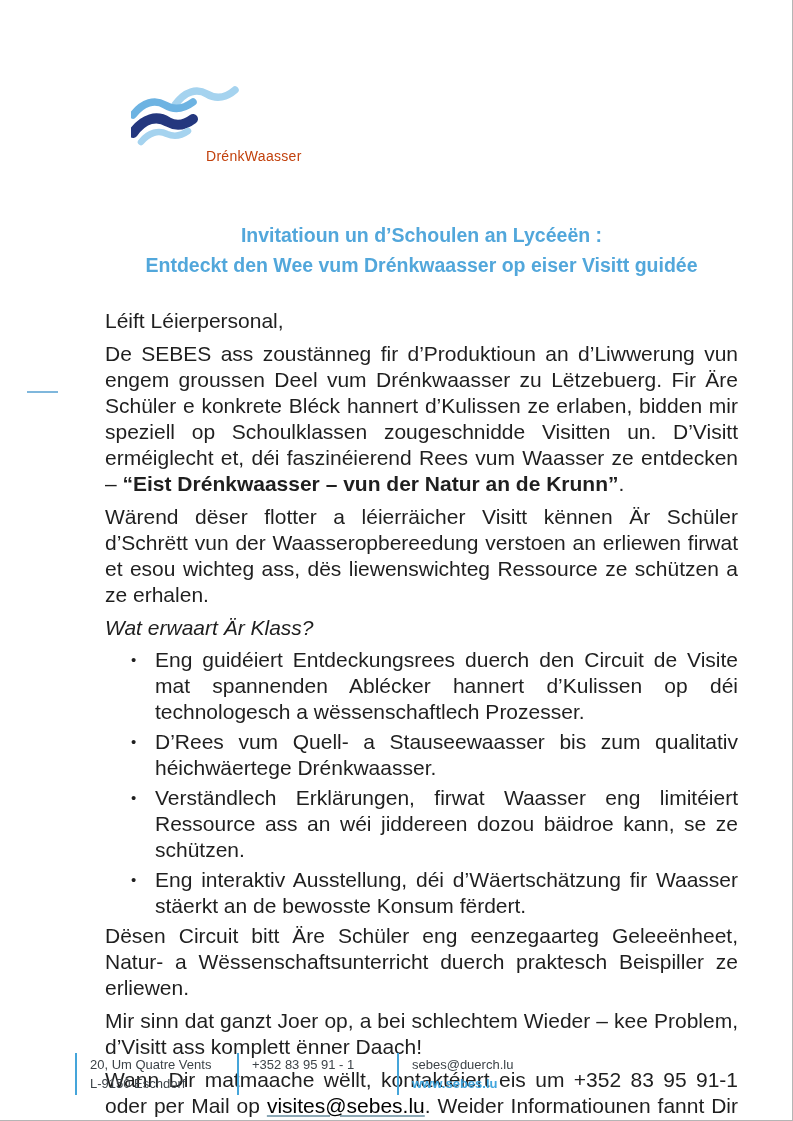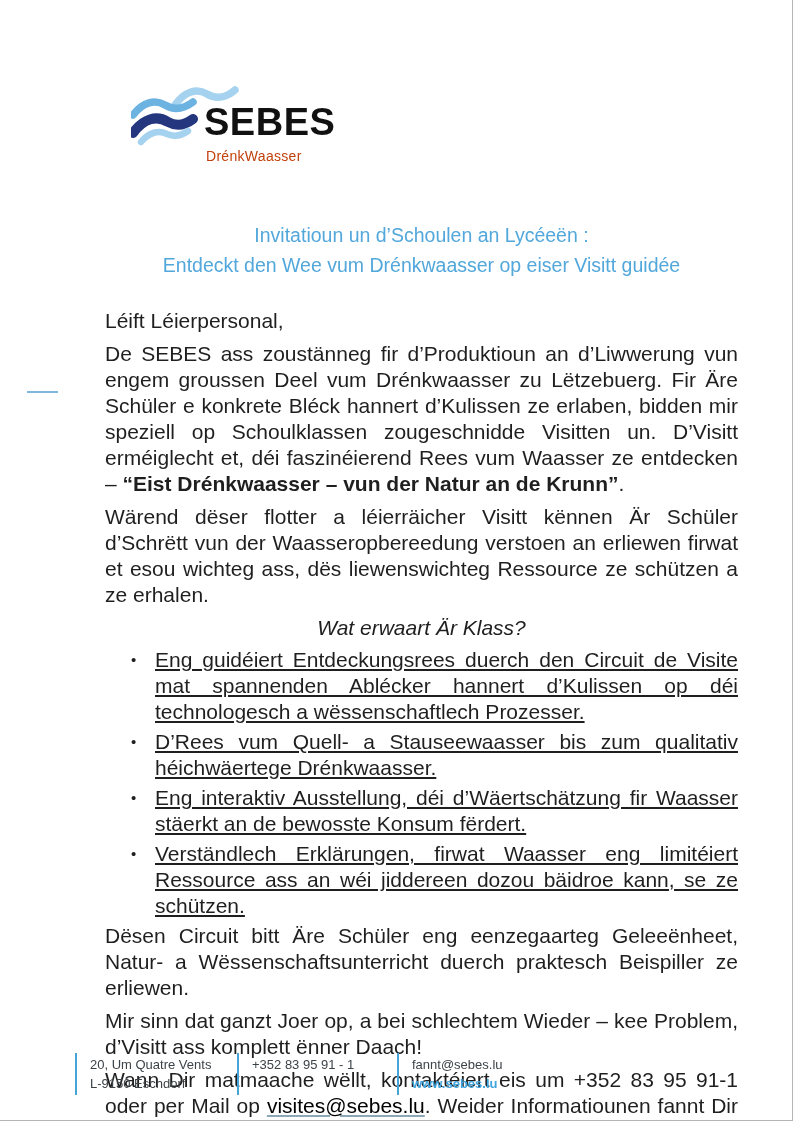--- a/index.html
+++ b/index.html
@@ -25,41 +25,41 @@
   }
   .logo-tagline {
     position: absolute; left: 75px; top: 64px;
     font-size: 14px; color: #c2410c; letter-spacing: 0.3px;
   }
 
   
   .doc-title {
     position: absolute; left: 105px; top: 220px; width: 633px;
     text-align: center; color: #52a7db;
-    font-size: 19.5px; font-weight: 400; line-height: 30px;
+    font-size: 19.5px; font-weight: 700; line-height: 30px;
   }
 
   
   .margin-dash {
     position: absolute; left: 27px; top: 391px;
     width: 31px; height: 2px; background: #7fb7dc;
   }
 
   
   .body-text {
     position: absolute; left: 105px; top: 308px; width: 633px;
     font-size: 21px; line-height: 26px; color: #1f1f1f;
     text-align: justify;
   }
   .body-text p { margin: 0 0 7px 0; }
   .salutation, .question, .closing { text-align: left; }
-  .question { font-style: italic; margin-bottom: 6px !important; text-align: center; }
+  .question { font-style: italic; margin-bottom: 6px !important; }
   .bold-run { font-weight: 700; }
   .bullet-list { list-style: none; margin: 0 0 4px 0; padding: 0; }
-  .bullet-list li { position: relative; padding-left: 50px; margin-bottom: 4px; text-decoration: underline; }
+  .bullet-list li { position: relative; padding-left: 50px; margin-bottom: 4px; }
   .bullet-list li::before {
     content: "\2022";
     position: absolute; left: 26px; top: 0;
     font-size: 15px; color: #1f1f1f;
   }
   .email-link {
     color: #000000; text-decoration: underline;
     text-decoration-color: #8ba8b6; cursor: pointer;
   }
   .website-link {
@@ -86,21 +86,20 @@
 
 <div class="page">
 
   <div class="logo">
     <svg width="112" height="64" viewBox="0 0 112 64" fill="none">
       <path d="M 44,21 C 54,7 66,4 76,10 C 86,16 96,13 104,6" stroke-width="7.5" stroke-linecap="round" fill="none" stroke="#a5d3ef"></path>
       <path d="M 2,31 C 12,18 24,15 34,21 C 44,27 54,24 62,18" stroke-width="7.5" stroke-linecap="round" fill="none" stroke="#6db3e2"></path>
       <path d="M 2,49 C 13,34 26,31 37,38 C 46,43 54,41 62,35" stroke-width="10" stroke-linecap="round" fill="none" stroke="#24377e"></path>
       <path d="M 10,58 C 18,48 28,46 36,50 C 43,53 50,52 57,47" stroke-width="6.5" stroke-linecap="round" fill="none" stroke="#a5d3ef"></path>
     </svg>
-    <div class="logo-brand">SEBES</div>
     <div class="logo-tagline">DrénkWaasser</div>
   </div>
 
   <div class="doc-title">
     <div>Invitatioun un d’Schoulen an Lycéeën :</div>
     <div>Entdeckt den Wee vum Drénkwaasser op eiser Visitt guidée</div>
   </div>
 
   <div class="margin-dash"></div>
 
@@ -110,40 +109,40 @@
 
     <p><span>De SEBES ass zoustänneg fir d’Produktioun an d’Liwwerung vun engem groussen Deel vum Drénkwaasser zu Lëtzebuerg. Fir Äre Schüler e konkrete Bléck hannert d’Kulissen ze erlaben, bidden mir speziell op Schoulklassen zougeschnidde Visitten un. D’Visitt erméiglecht et, déi faszinéierend Rees vum Waasser ze entdecken – </span><span class="bold-run">“Eist Drénkwaasser – vun der Natur an de Krunn”</span><span>.</span></p>
 
     <p>Wärend dëser flotter a léierräicher Visitt kënnen Är Schüler d’Schrëtt vun der Waasseropbereedung verstoen an erliewen firwat et esou wichteg ass, dës liewenswichteg Ressource ze schützen a ze erhalen.</p>
 
     <p class="question">Wat erwaart Är Klass?</p>
 
     <ul class="bullet-list">
       <li><span>Eng guidéiert Entdeckungsrees duerch den Circuit de Visite mat spannenden Ablécker hannert d’Kulissen op déi technologesch a wëssenschaftlech Prozesser.</span></li>
       <li><span>D’Rees vum Quell- a Stauseewaasser bis zum qualitativ héichwäertege Drénkwaasser.</span></li>
+      <li><span>Verständlech Erklärungen, firwat Waasser eng limitéiert Ressource ass an wéi jiddereen dozou bäidroe kann, se ze schützen.</span></li>
       <li><span>Eng interaktiv Ausstellung, déi d’Wäertschätzung fir Waasser stäerkt an de bewosste Konsum fërdert.</span></li>
-      <li><span>Verständlech Erklärungen, firwat Waasser eng limitéiert Ressource ass an wéi jiddereen dozou bäidroe kann, se ze schützen.</span></li>
     </ul>
 
     <p>Dësen Circuit bitt Äre Schüler eng eenzegaarteg Geleeënheet, Natur- a Wëssenschaftsunterricht duerch praktesch Beispiller ze erliewen.</p>
 
     <p>Mir sinn dat ganzt Joer op, a bei schlechtem Wieder – kee Problem, d’Visitt ass komplett ënner Daach!</p>
 
     <p><span>Wann Dir matmaache wëllt, kontaktéiert eis um +352 83 95 91-1 oder per Mail op </span><span class="email-link">visites@sebes.lu</span><span>. Weider Informatiounen fannt Dir och op eiser Websäit: </span><span class="website-link">www.sebes.lu</span><span>.</span></p>
 
 
   </div>
 
   <div class="footer">
     <div class="footer-col col-address">
       <div>20, Um Quatre Vents</div>
       <div>L-9150 Eschdorf</div>
     </div>
     <div class="footer-col col-phone">
       <div>+352 83 95 91 - 1</div>
     </div>
     <div class="footer-col col-contact">
-      <div>fannt@sebes.lu</div>
+      <div>sebes@duerch.lu</div>
       <div class="footer-website">www.sebes.lu</div>
     </div>
   </div>
 
 </div>
 
 </body></html>

